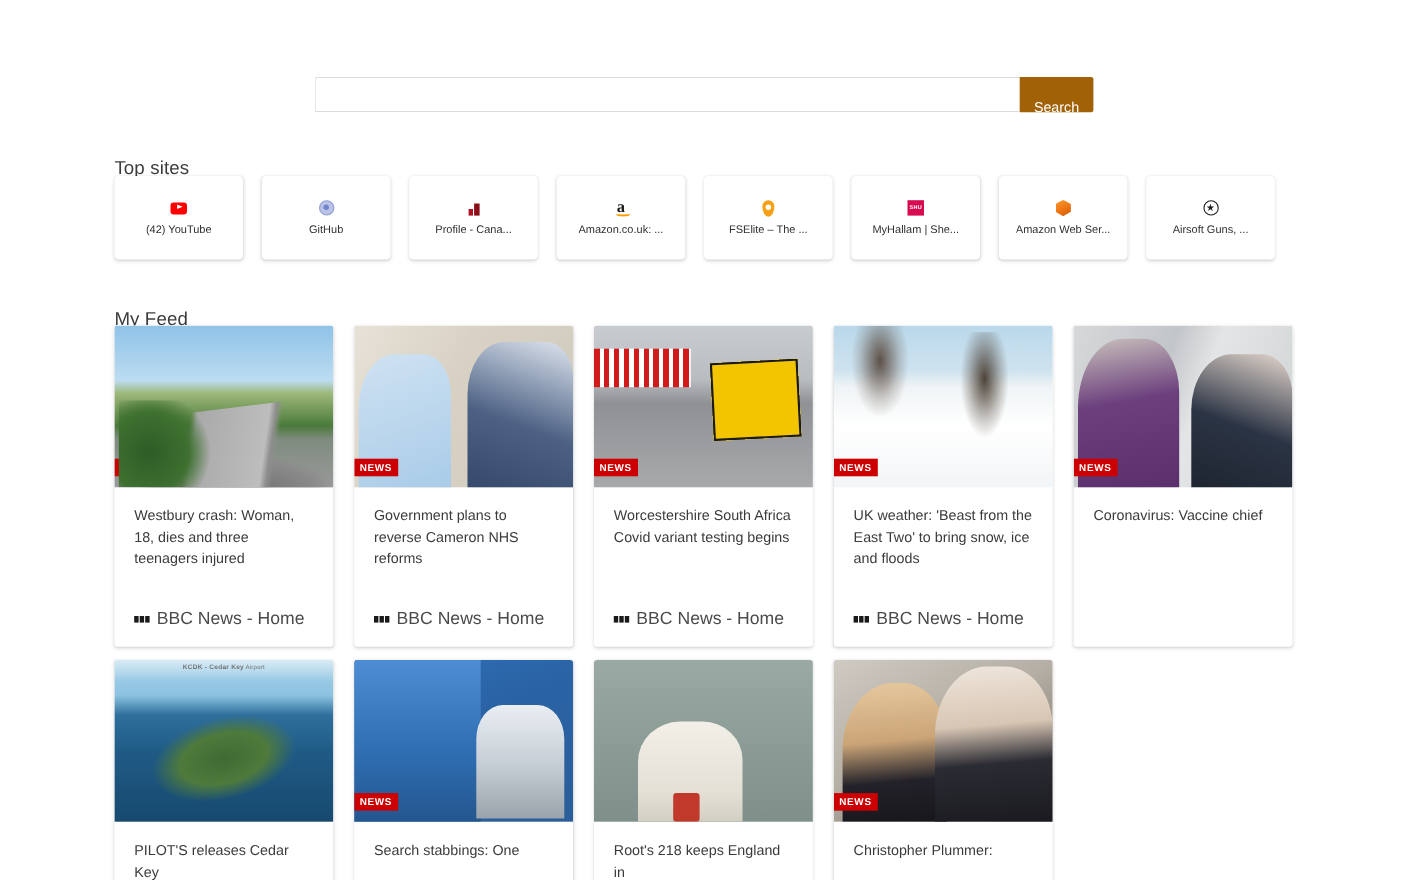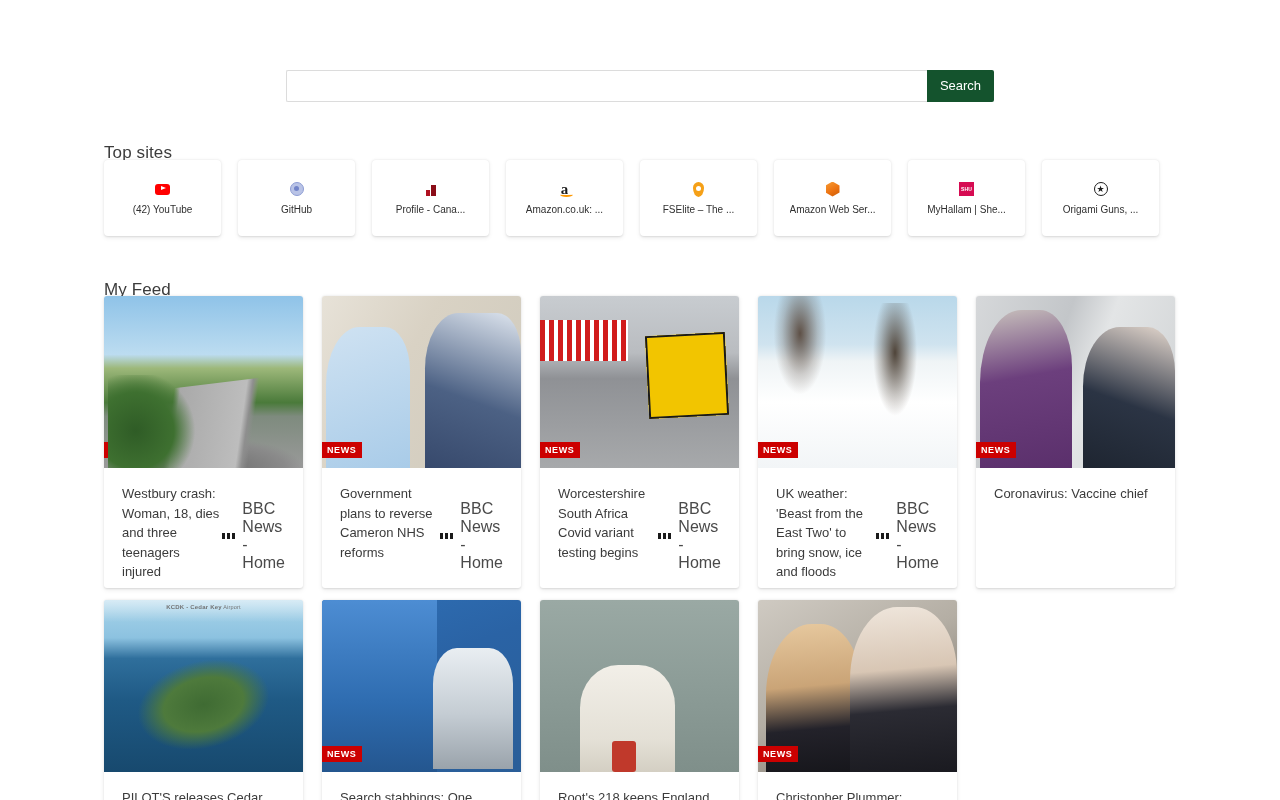--- a/index.html
+++ b/index.html
@@ -30,29 +30,29 @@
     font-family: "Liberation Sans", sans-serif;
     font-size: 13px;
     color: #333;
     padding: 0 10px;
     outline: none;
     border-radius: 2px 0 0 2px;
   }
   .search-input::placeholder { color: #9a9a9a; }
   .search-button {
     width: 67px; height: 32px;
-    background: #14532d;
+    background: #a16207;
     border: none;
     color: #ffffff;
     font-family: "Liberation Sans", sans-serif;
     font-size: 13px;
     cursor: pointer;
     border-radius: 0 2px 2px 0;
     line-height: 32px;
-    padding: 0;
+    padding: 12px;
   }
 
   
   .section-label {
     position: absolute;
     left: 104px;
     font-size: 17px;
     color: #3c3c3c;
     letter-spacing: 0.1px;
   }
@@ -183,42 +183,42 @@
     border-radius: 3px;
     box-shadow: 0 0.5px 2px rgba(0,0,0,0.10), 0 1.5px 5px rgba(0,0,0,0.08);
     overflow: hidden;
     cursor: pointer;
     display: flex;
     flex-direction: column;
   }
   .card-row1 { height: 292px; }
   .card-row2 { height: 292px; }
   .thumb {
-    width: 199px; height: 172px;
+    width: 199px; height: 147px;
     position: relative;
     overflow: hidden;
     background: #cfd6da;
   }
   .badge-news {
     position: absolute;
     left: 0; bottom: 10px;
     background: #cc0000;
     color: #ffffff;
     font-size: 9px;
     font-weight: bold;
     letter-spacing: 0.6px;
     padding: 3px 6px 3px 5px;
     line-height: 10px;
     font-family: "Liberation Sans", sans-serif;
   }
   .card-body {
     flex: 1;
     padding: 16px 18px 0 18px;
     display: flex;
-    flex-direction: row;
+    flex-direction: column;
   }
   .card-title {
     font-size: 13px;
     line-height: 19.5px;
     color: #3b3b3b;
     margin: 0;
     font-weight: normal;
   }
   .card-source {
     margin-top: auto;
@@ -427,37 +427,37 @@
         <div class="tile-label">Amazon.co.uk: ...</div>
       </div>
       <div class="tile">
         <div class="tile-icon">
           <span class="ico-fselite"></span>
         </div>
         <div class="tile-label">FSElite – The ...</div>
       </div>
       <div class="tile">
         <div class="tile-icon">
-          <span class="ico-aws"></span>
-        </div>
-        <div class="tile-label">Amazon Web Ser...</div>
-      </div>
-      <div class="tile">
-        <div class="tile-icon">
           <span class="ico-shu">
             <span>SHU</span>
           </span>
         </div>
         <div class="tile-label">MyHallam | She...</div>
       </div>
       <div class="tile">
         <div class="tile-icon">
+          <span class="ico-aws"></span>
+        </div>
+        <div class="tile-label">Amazon Web Ser...</div>
+      </div>
+      <div class="tile">
+        <div class="tile-icon">
           <span class="ico-airsoft">★</span>
         </div>
-        <div class="tile-label">Origami Guns, ...</div>
+        <div class="tile-label">Airsoft Guns, ...</div>
       </div>
     </div>
 
   <div class="section-label" id="lbl-my-feed">My Feed</div>
 
   <div class="feed" id="feed">
       <div class="card card-row1">
         <div class="thumb t-road">
           <div class="badge-news">NEWS</div>
         </div>

